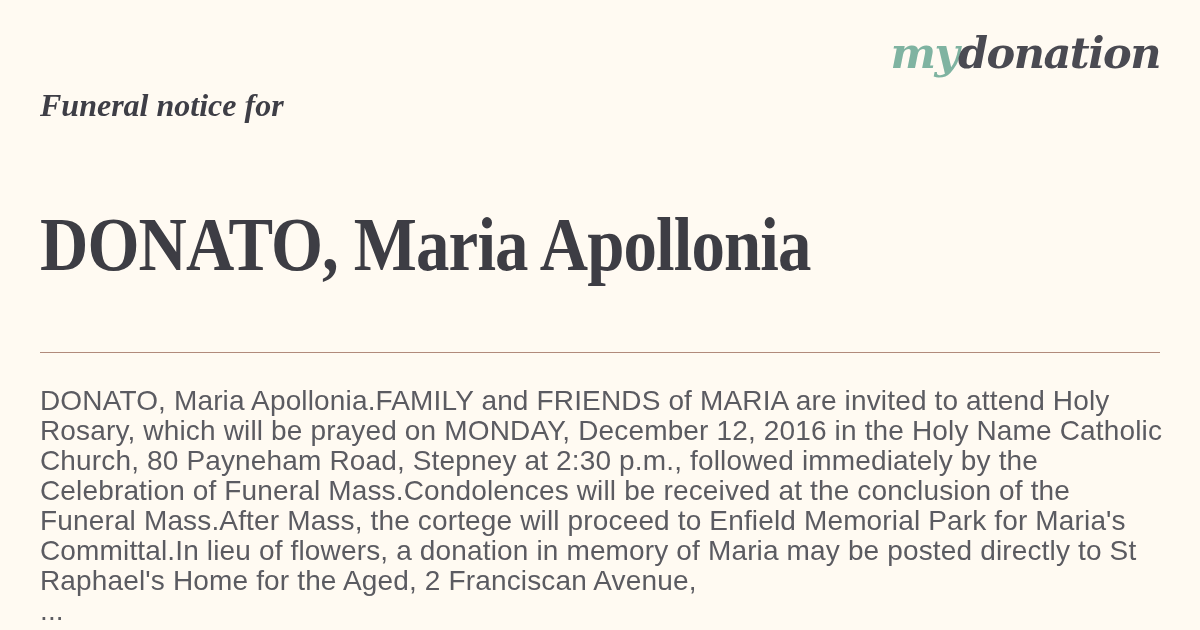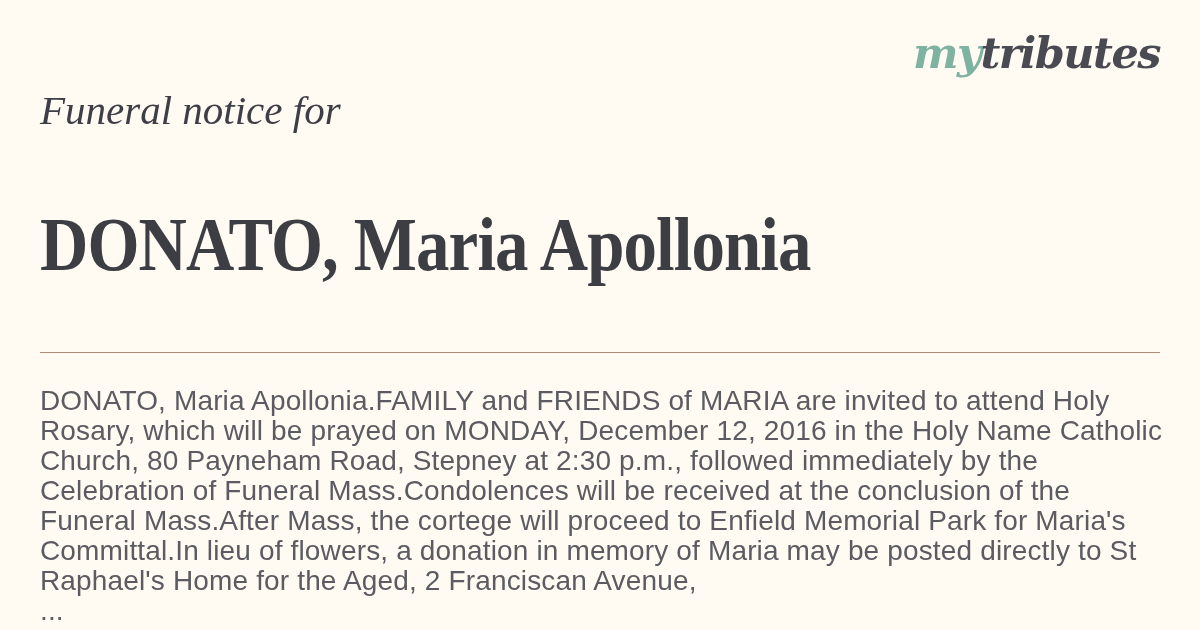--- a/index.html
+++ b/index.html
@@ -31,22 +31,22 @@
     white-space: nowrap;
   }
   .logo .logo-my { color: #7FB3A1; }
   .logo .logo-tributes { color: #4A4A52; }
   .kicker {
     position: absolute;
     top: 88px;
     left: 40px;
     font-family: "Liberation Serif", serif;
     font-style: italic;
-    font-weight: 400;
-    font-size: 41px;
+    font-weight: 700;
+    font-size: 32px;
     color: #3E3E46;
     line-height: 1.1;
     white-space: nowrap;
   }
   .title {
     position: absolute;
     top: 206px;
     left: 40px;
     font-family: "Liberation Serif", serif;
     font-weight: 700;
@@ -79,21 +79,21 @@
   .truncation {
     margin-top: 0;
   }
 </style>
 </head>
 <body>
 
 <div class="card">
 
   <div class="logo">
-    <span class="logo-my">my</span><span class="logo-tributes">tributes</span>
+    <span class="logo-my">my</span><span class="logo-tributes">donation</span>
   </div>
 
   <div class="kicker">Funeral notice for</div>
 
   <div class="title">DONATO, Maria Apollonia</div>
 
   <div class="divider"></div>
 
   <div class="body-block">
     <div class="body-text">DONATO, Maria Apollonia.FAMILY and FRIENDS of MARIA are invited to attend Holy Rosary, which will be prayed on MONDAY, December 12, 2016 in the Holy Name Catholic Church, 80 Payneham Road, Stepney at 2:30 p.m., followed immediately by the Celebration of Funeral Mass.Condolences will be received at the conclusion of the Funeral Mass.After Mass, the cortege will proceed to Enfield Memorial Park for Maria's Committal.In lieu of flowers, a donation in memory of Maria may be posted directly to St Raphael's Home for the Aged, 2 Franciscan Avenue,</div>

